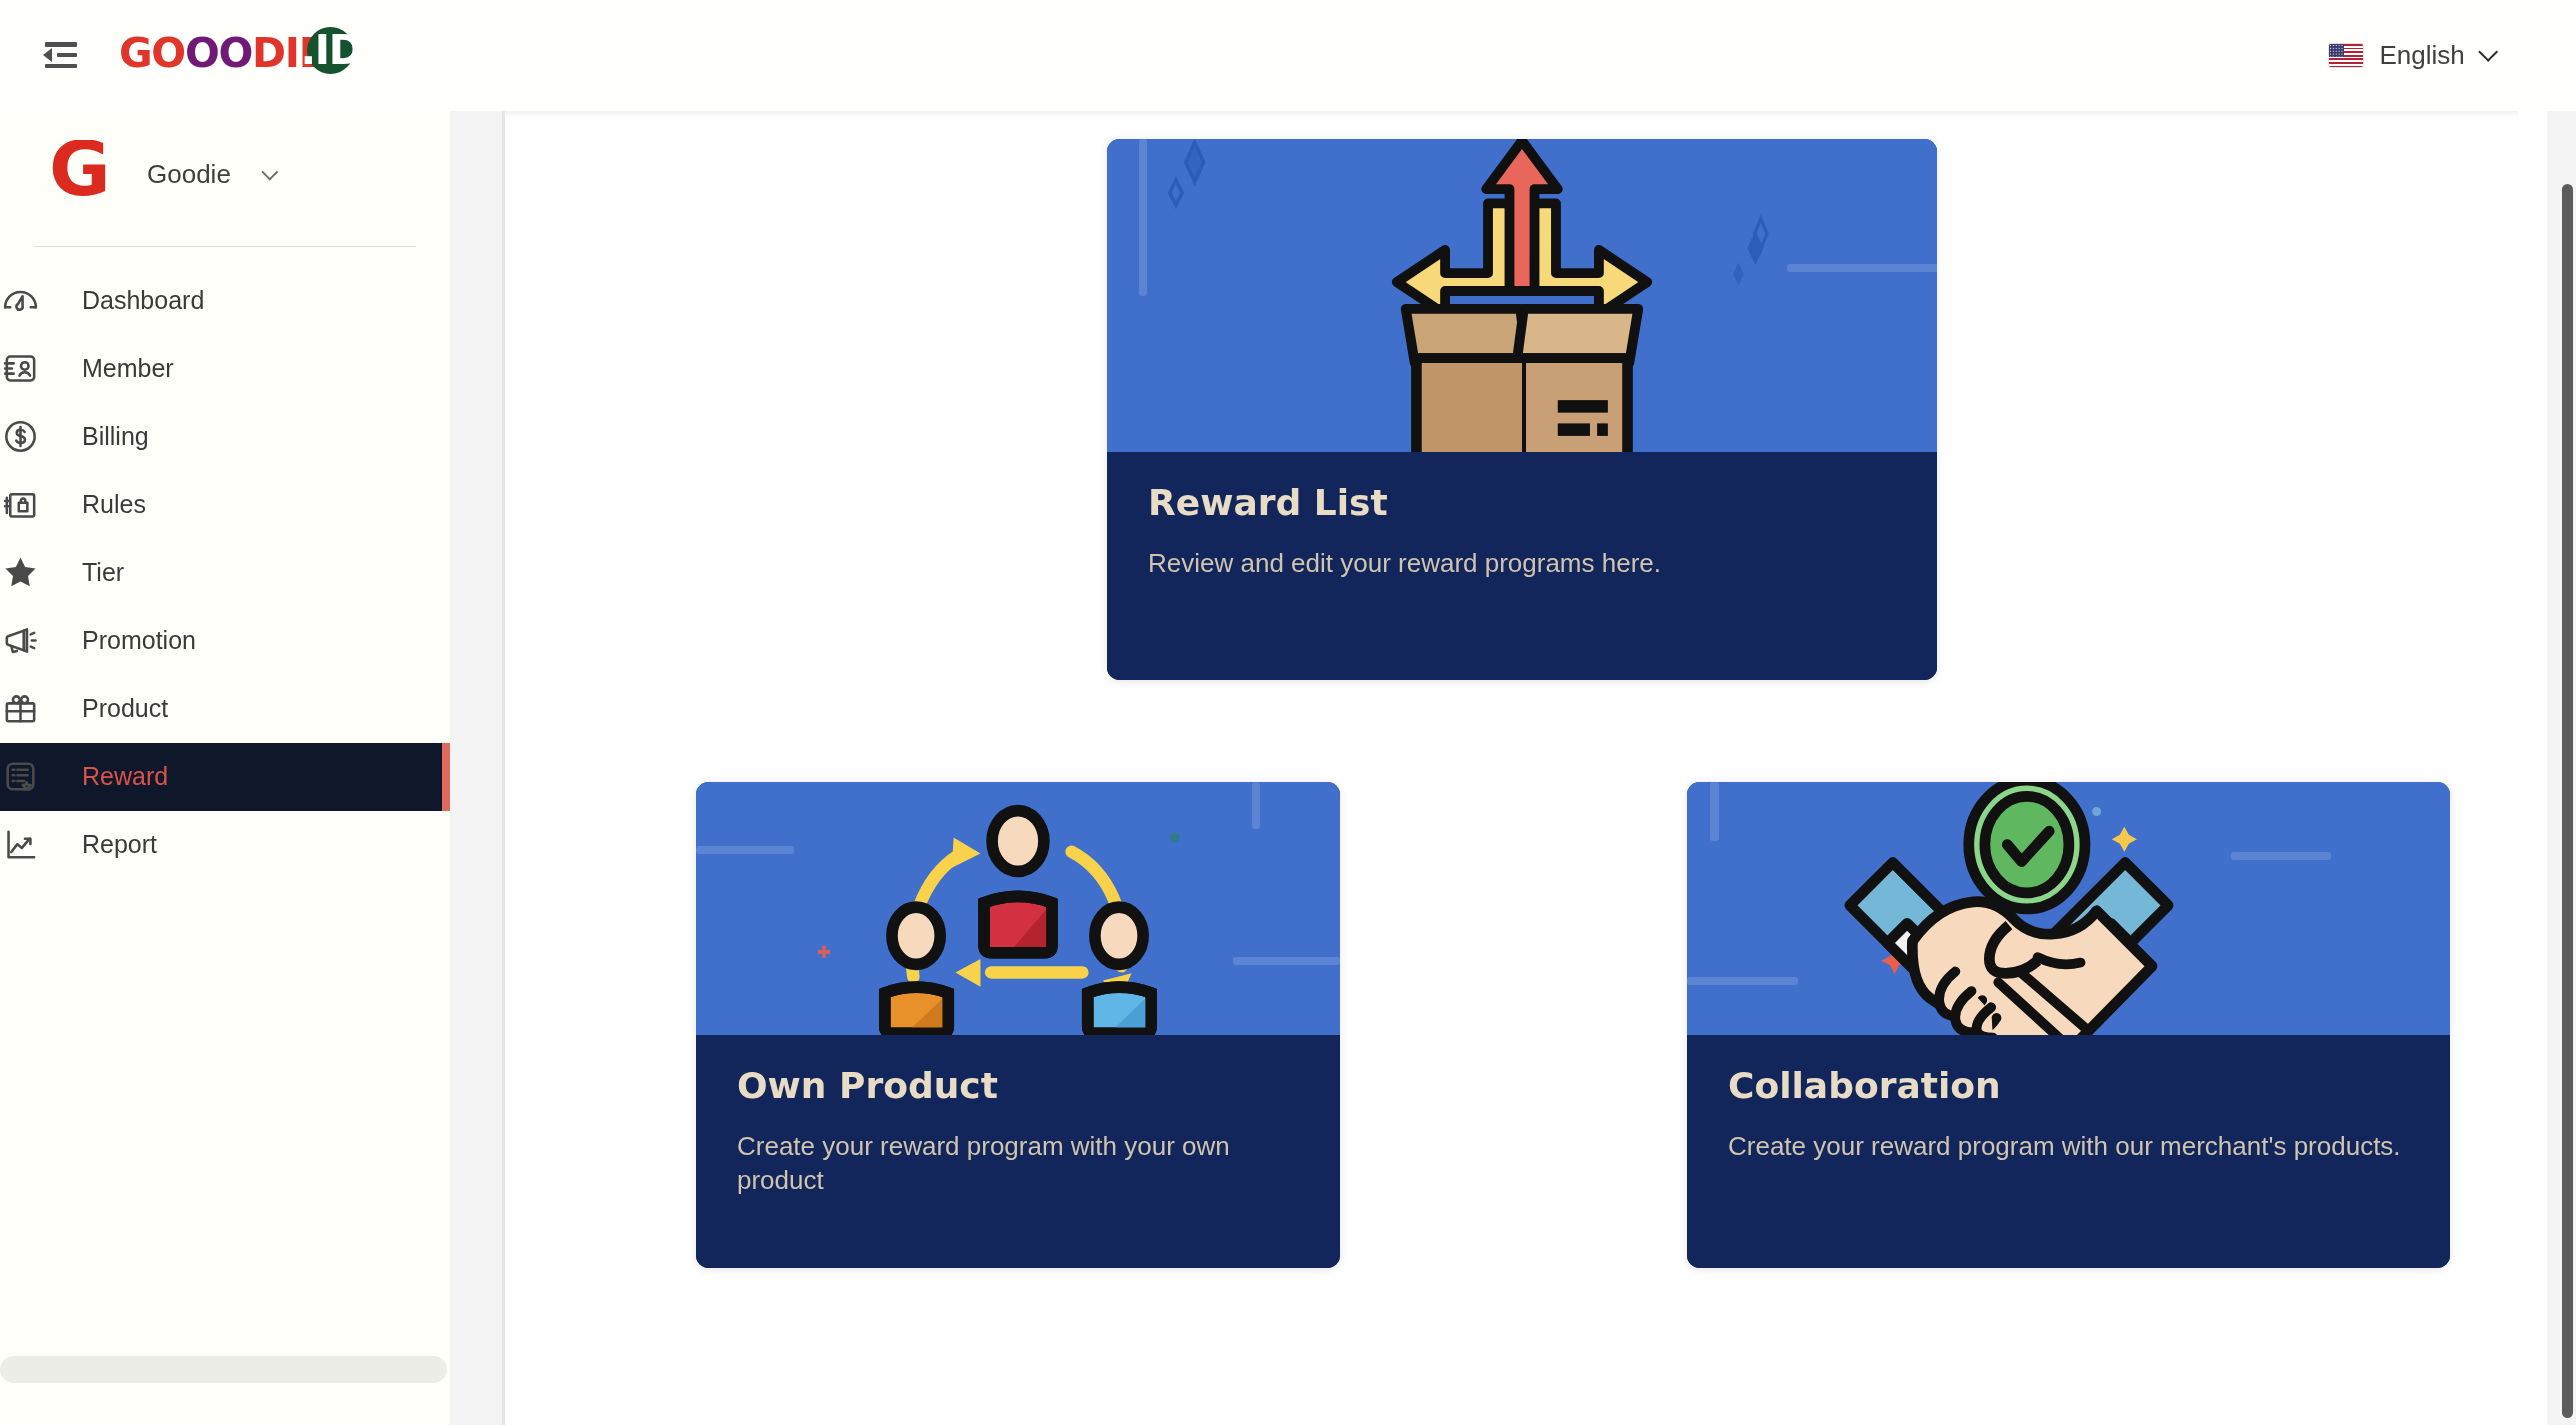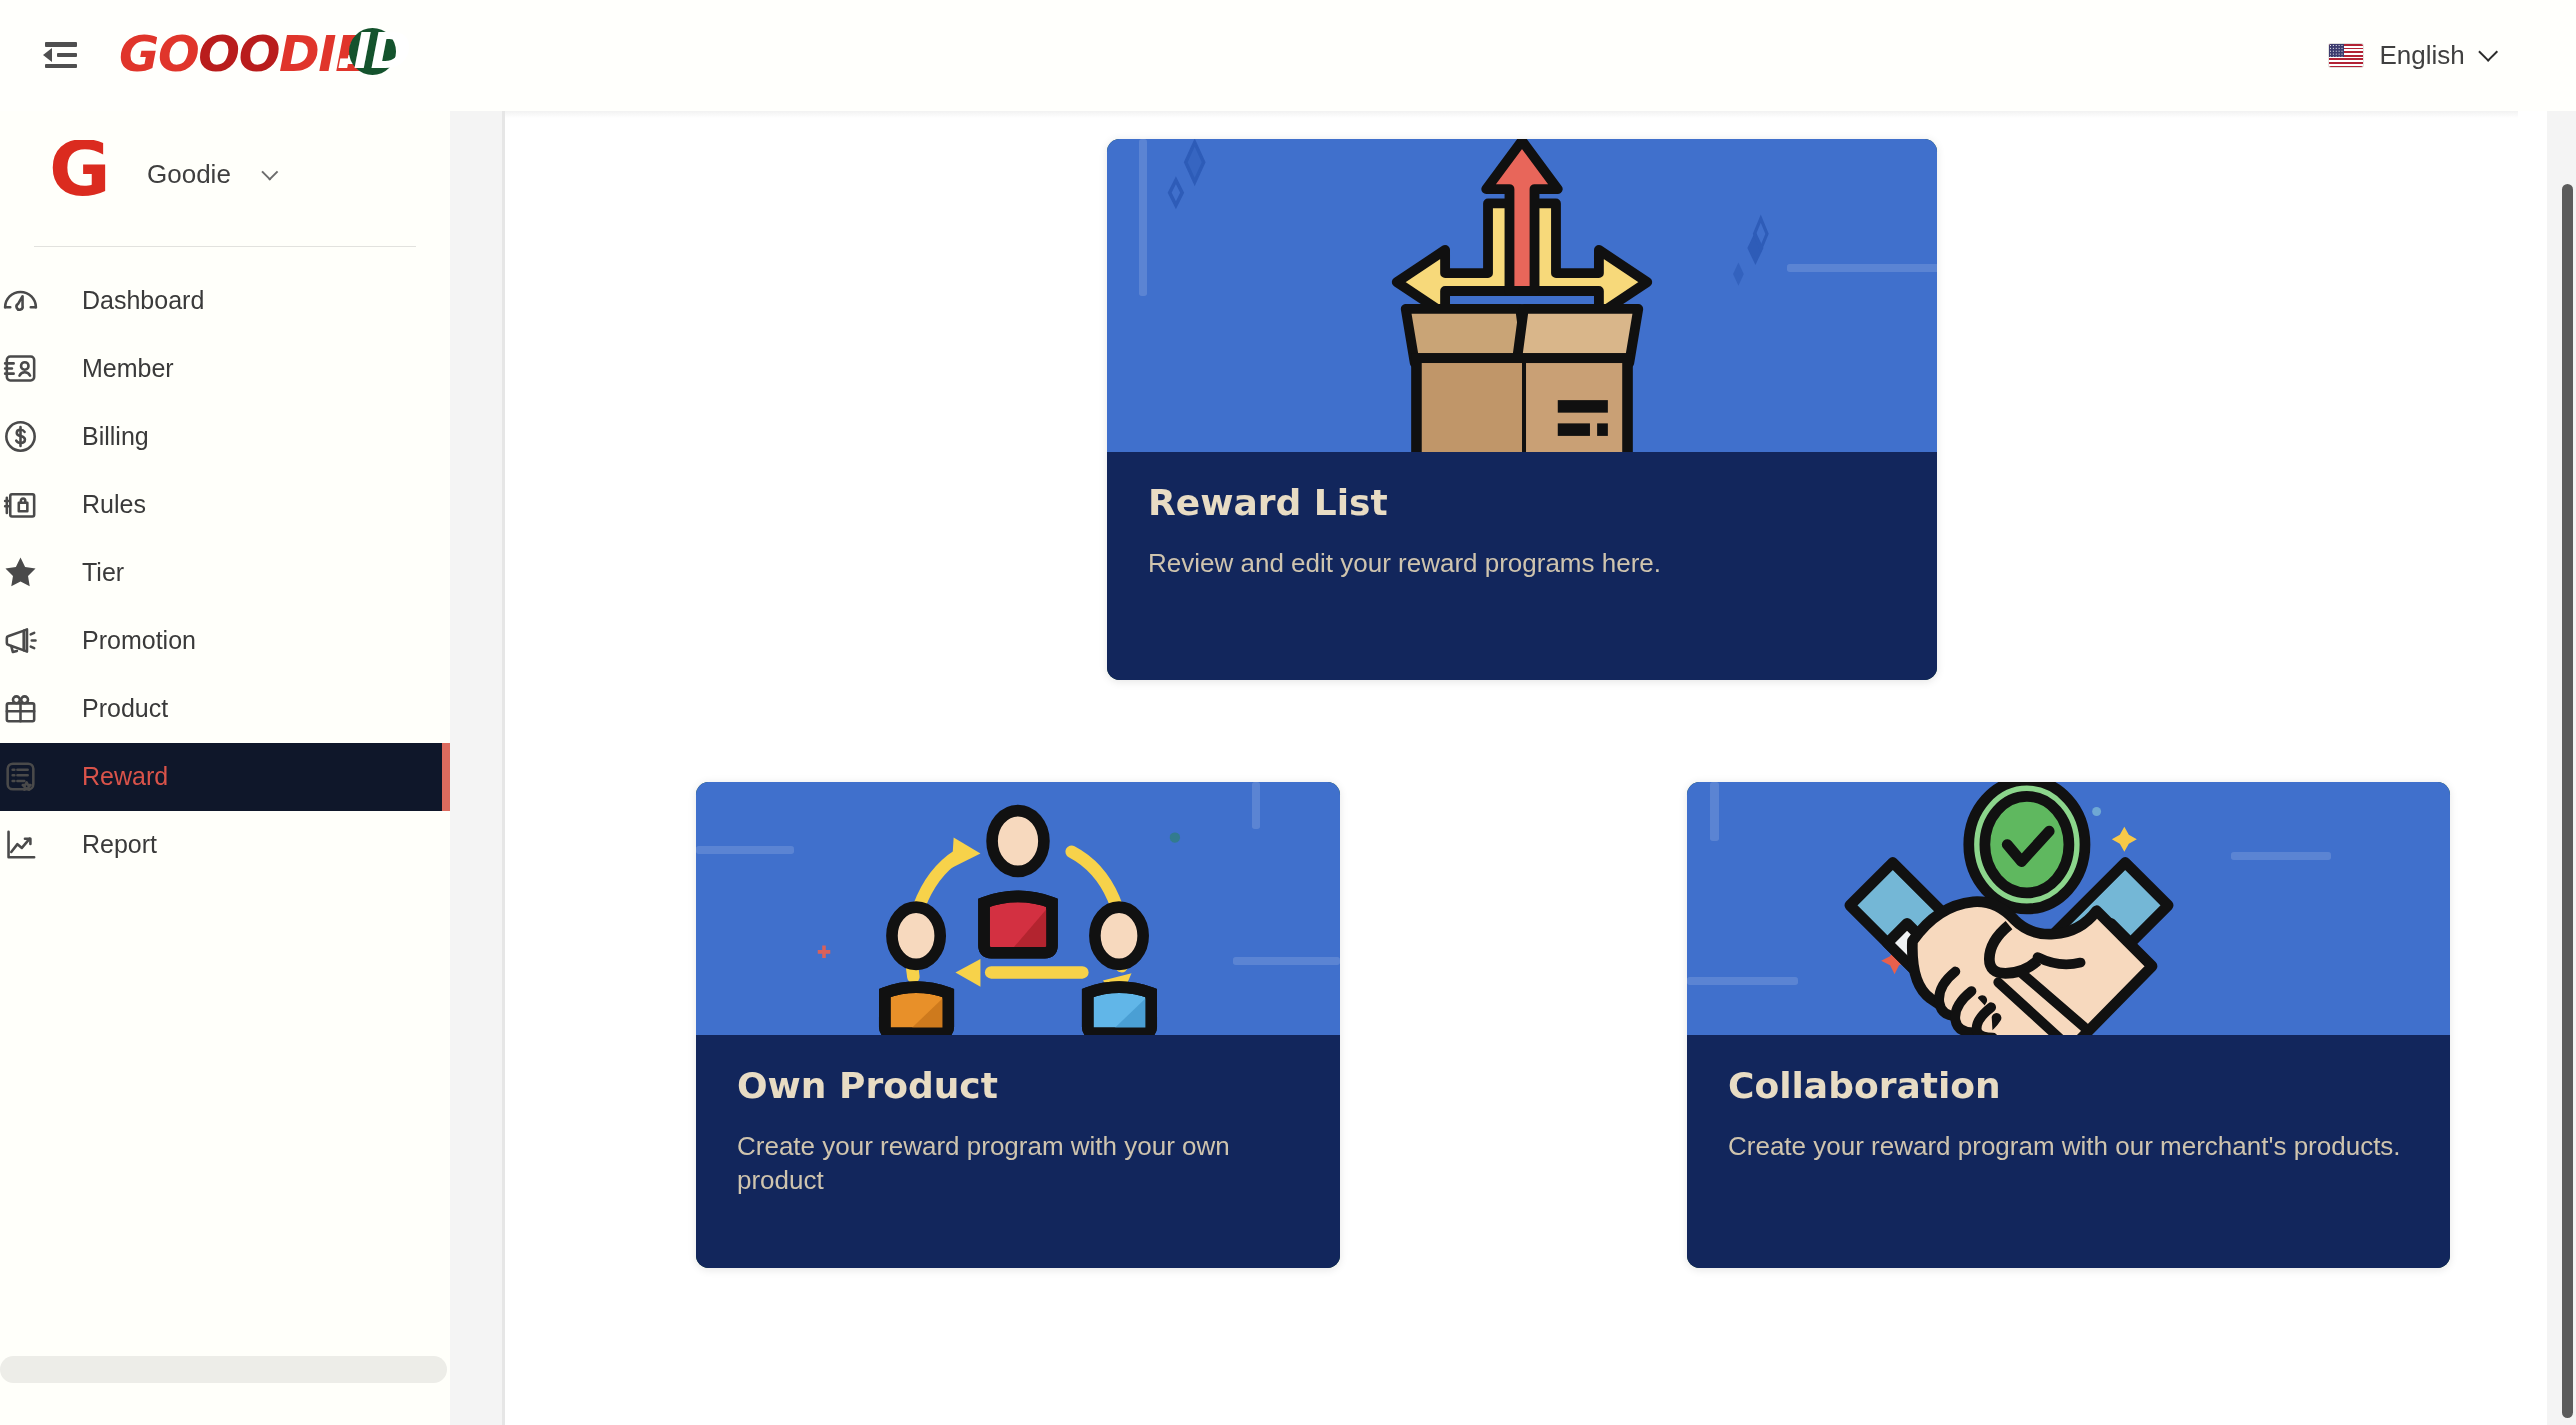--- a/index.html
+++ b/index.html
@@ -32,24 +32,24 @@
   .collapse-icon .arrow {
     position: absolute; left: 1.8px; top: 8px;
     width: 0; height: 0;
     border-top: 7.2px solid transparent;
     border-bottom: 7.2px solid transparent;
     border-right: 9.8px solid #4F4F4F;
   }
   .logo { display: flex; align-items: baseline; height: 52px; user-select: none; }
   .logo span {
     font-family: "DejaVu Sans", sans-serif;
-    font-size: 49px; font-weight: 900; letter-spacing: -1.3px; line-height: 1; font-style: italic;
+    font-size: 41px; font-weight: 900; letter-spacing: -1.3px; line-height: 1;
   }
   .logo .red { color: #E0352B; }
-  .logo .orange { color: #b91c1c; }
+  .logo .orange { color: #701a75; }
   .logo-id {
     display: inline-flex; align-items: center; justify-content: center;
     width: 47px; height: 47px; border-radius: 50%;
     background: #14532d; color: #ffffff;
     font-family: "DejaVu Sans", sans-serif;
     font-size: 18px; font-weight: 700; margin-left: -18px;
     position: relative; top: -2.7px;
   }
   .header-right {
     margin-left: auto; display: flex; align-items: center;

